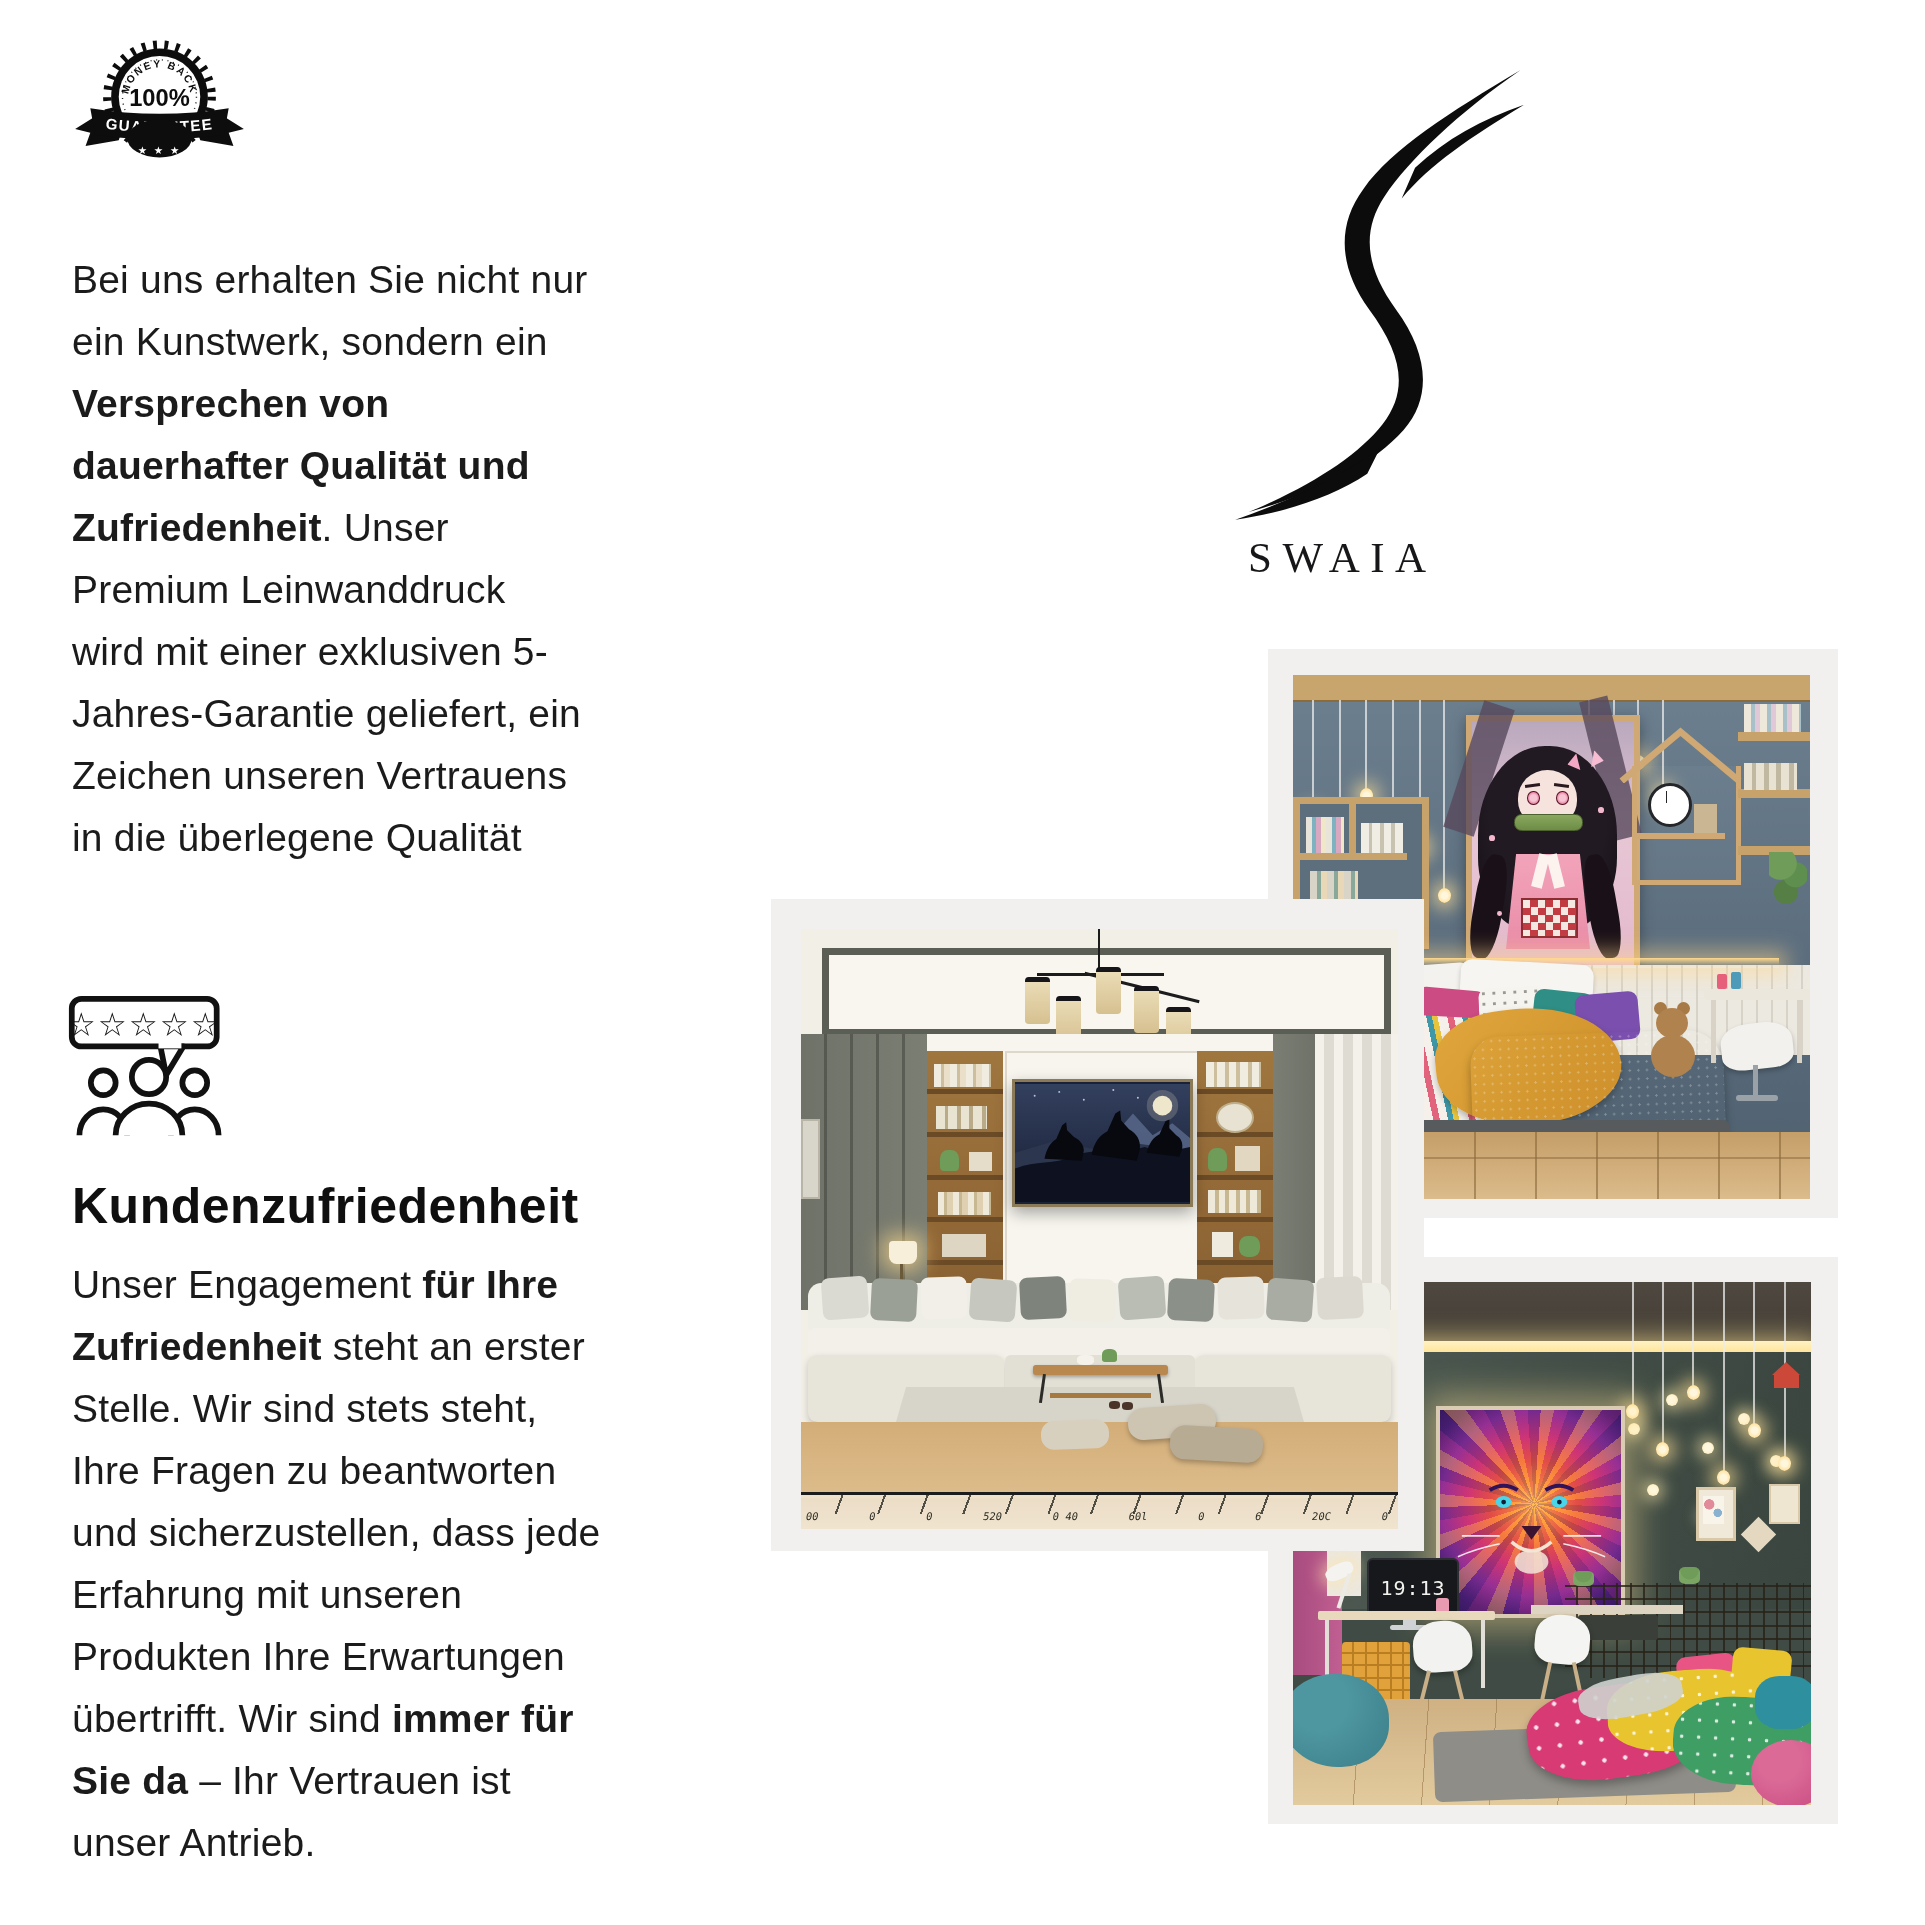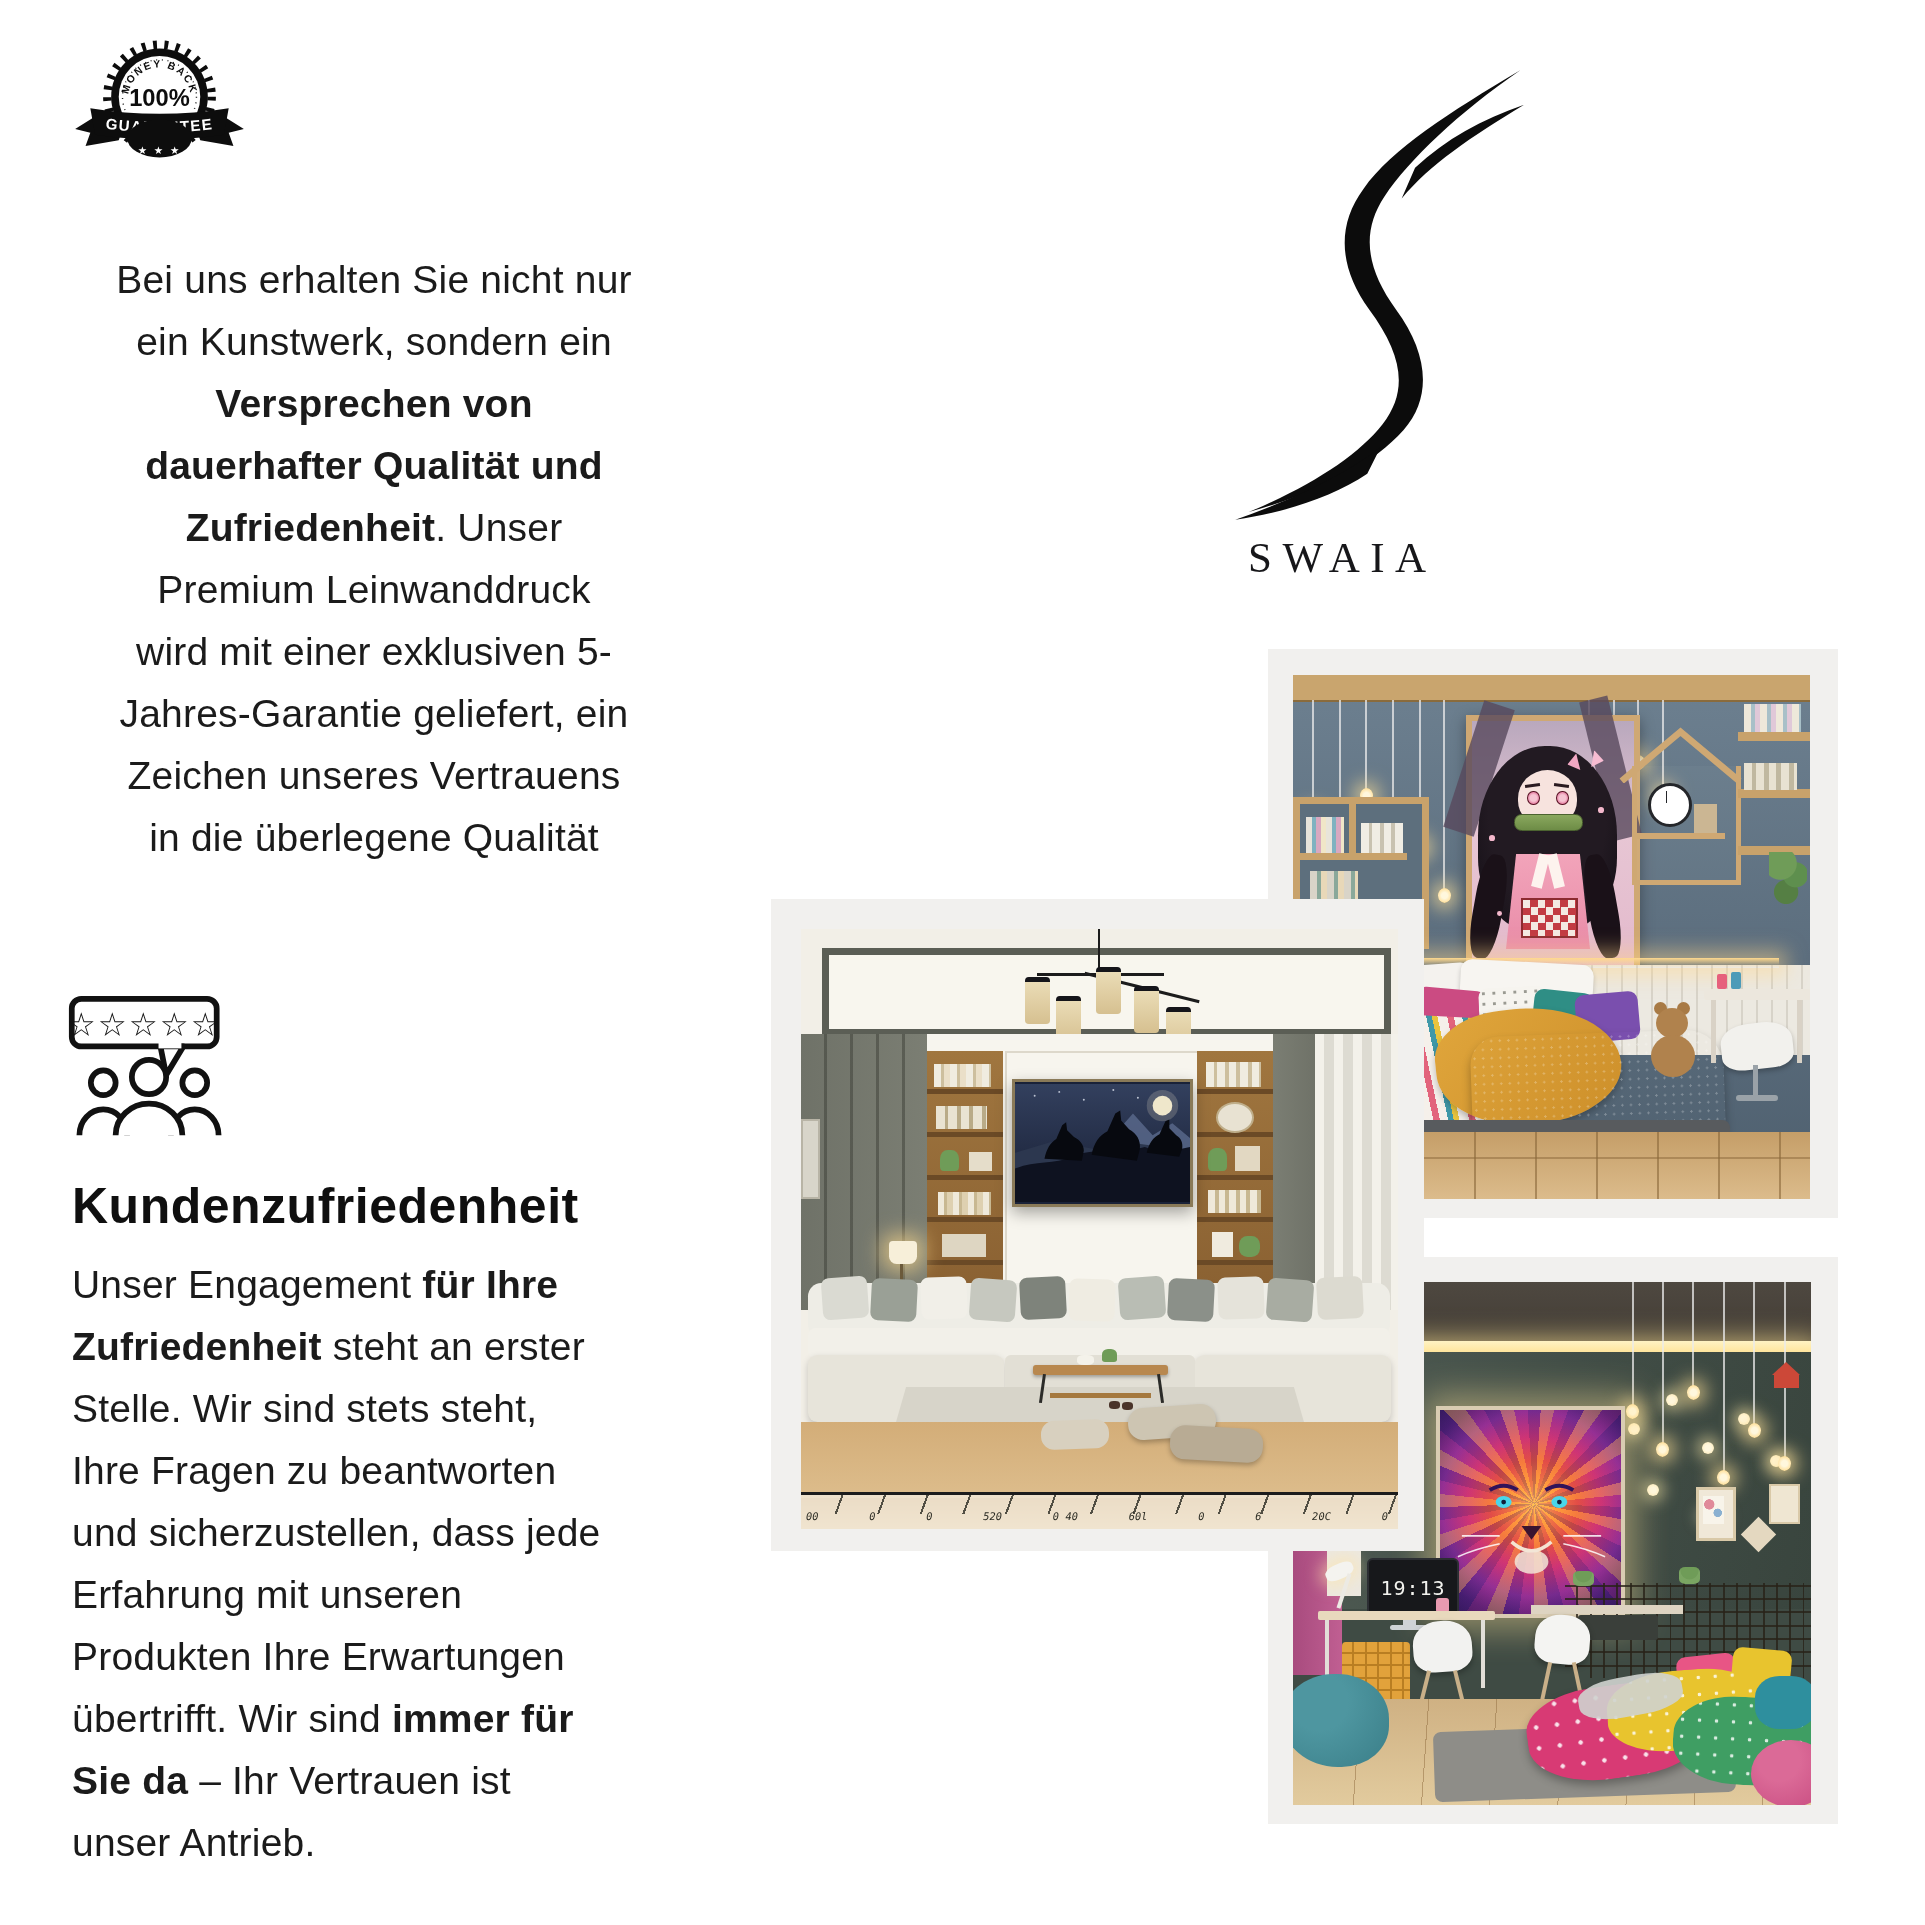--- a/index.html
+++ b/index.html
@@ -46,30 +46,30 @@
     </text>
     <text x="91" y="72" text-anchor="middle" font-size="25" font-weight="800" fill="#0d0d0d">100%</text>
     <path d="M18,74 Q91,86 164,74 L159,102 Q91,112 23,102 Z" fill="#0d0d0d"></path>
     <text font-size="16" font-weight="700" fill="#ffffff" letter-spacing="1.5">
       <textPath href="#arcBan" startOffset="50%" text-anchor="middle">GUARANTEE</textPath>
     </text>
     <ellipse cx="91" cy="106" rx="34" ry="20" fill="#0d0d0d"></ellipse>
     <text x="91" y="122" text-anchor="middle" font-size="11" fill="#ffffff" letter-spacing="2">★ ★ ★</text>
   </svg>
 
-  <div class="para" style="left:60px;top:249px;width:628px;text-align:center;">
+  <div class="para" style="left:72px;top:249px;width:628px;">
       <div class="tline"><span>Bei uns erhalten Sie nicht nur</span></div>
       <div class="tline"><span>ein Kunstwerk, sondern ein</span></div>
       <div class="tline"><span class="seg-b">Versprechen von</span></div>
       <div class="tline"><span class="seg-b">dauerhafter Qualität und</span></div>
       <div class="tline"><span class="seg-b">Zufriedenheit</span><span>. Unser</span></div>
       <div class="tline"><span>Premium Leinwanddruck</span></div>
       <div class="tline"><span>wird mit einer exklusiven 5-</span></div>
       <div class="tline"><span>Jahres-Garantie geliefert, ein</span></div>
-      <div class="tline"><span>Zeichen unseres Vertrauens</span></div>
+      <div class="tline"><span>Zeichen unseren Vertrauens</span></div>
       <div class="tline"><span>in die überlegene Qualität</span></div>
     </div>
 
   <svg class="p" style="left:67px;top:995px;" width="164" height="143" viewBox="0 0 172 150">
     <rect x="5" y="4" width="152" height="50" rx="10" fill="#fff" stroke="#111" stroke-width="6"></rect>
     <text x="81" y="43" text-anchor="middle" font-size="34" letter-spacing="2" fill="#111">☆☆☆☆☆</text>
     <polygon points="98,54 122,54 104,84" fill="#fff" stroke="#111" stroke-width="6" stroke-linejoin="round"></polygon>
     <rect x="96" y="50" width="24" height="6" fill="#fff"></rect>
     <circle cx="38" cy="92" r="13" fill="#fff" stroke="#111" stroke-width="6"></circle>
     <path d="M13,147 a25,27 0 0 1 50,0" fill="#fff" stroke="#111" stroke-width="6"></path>

